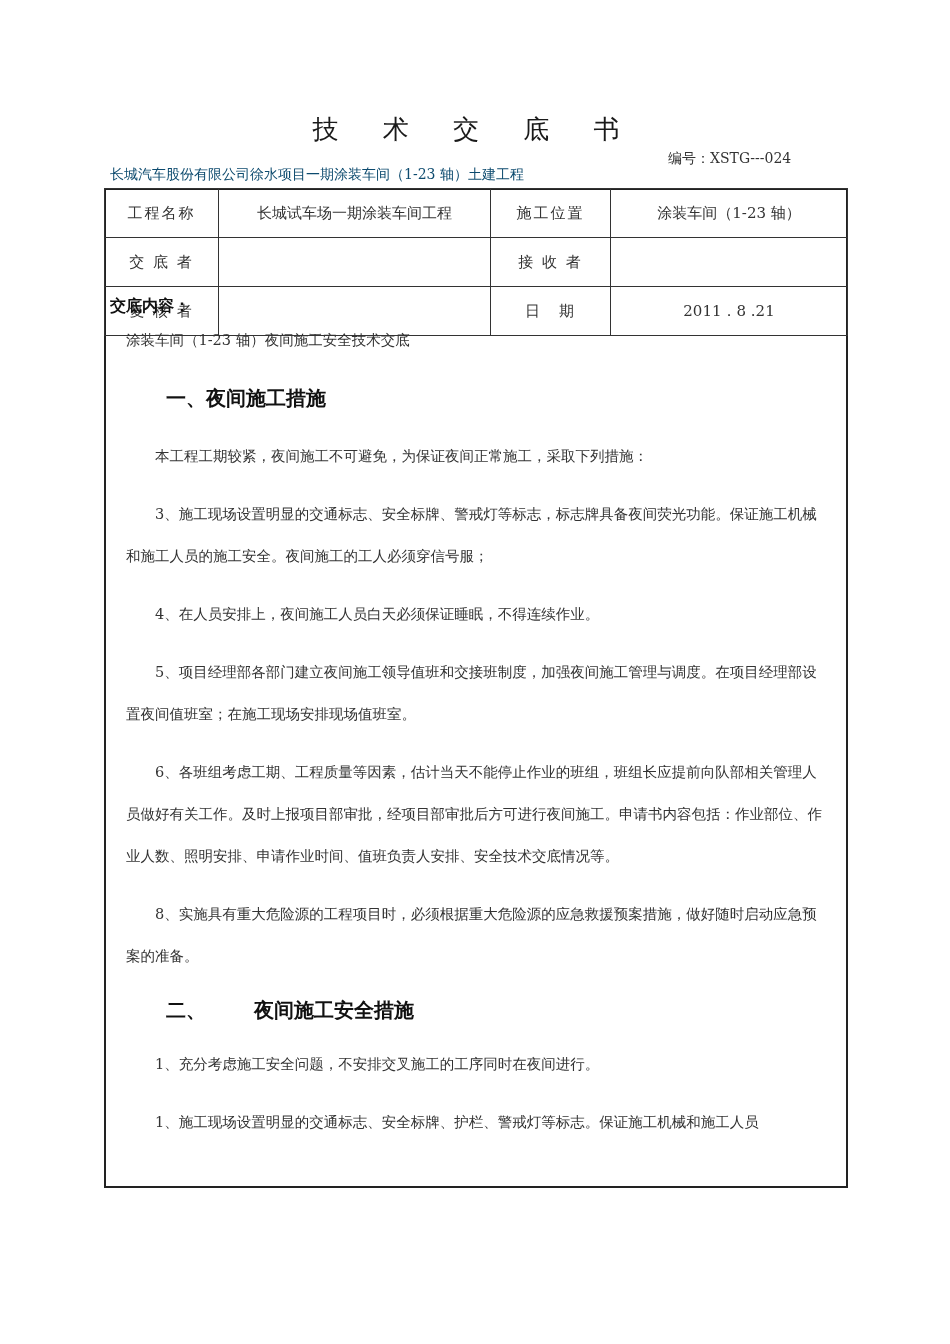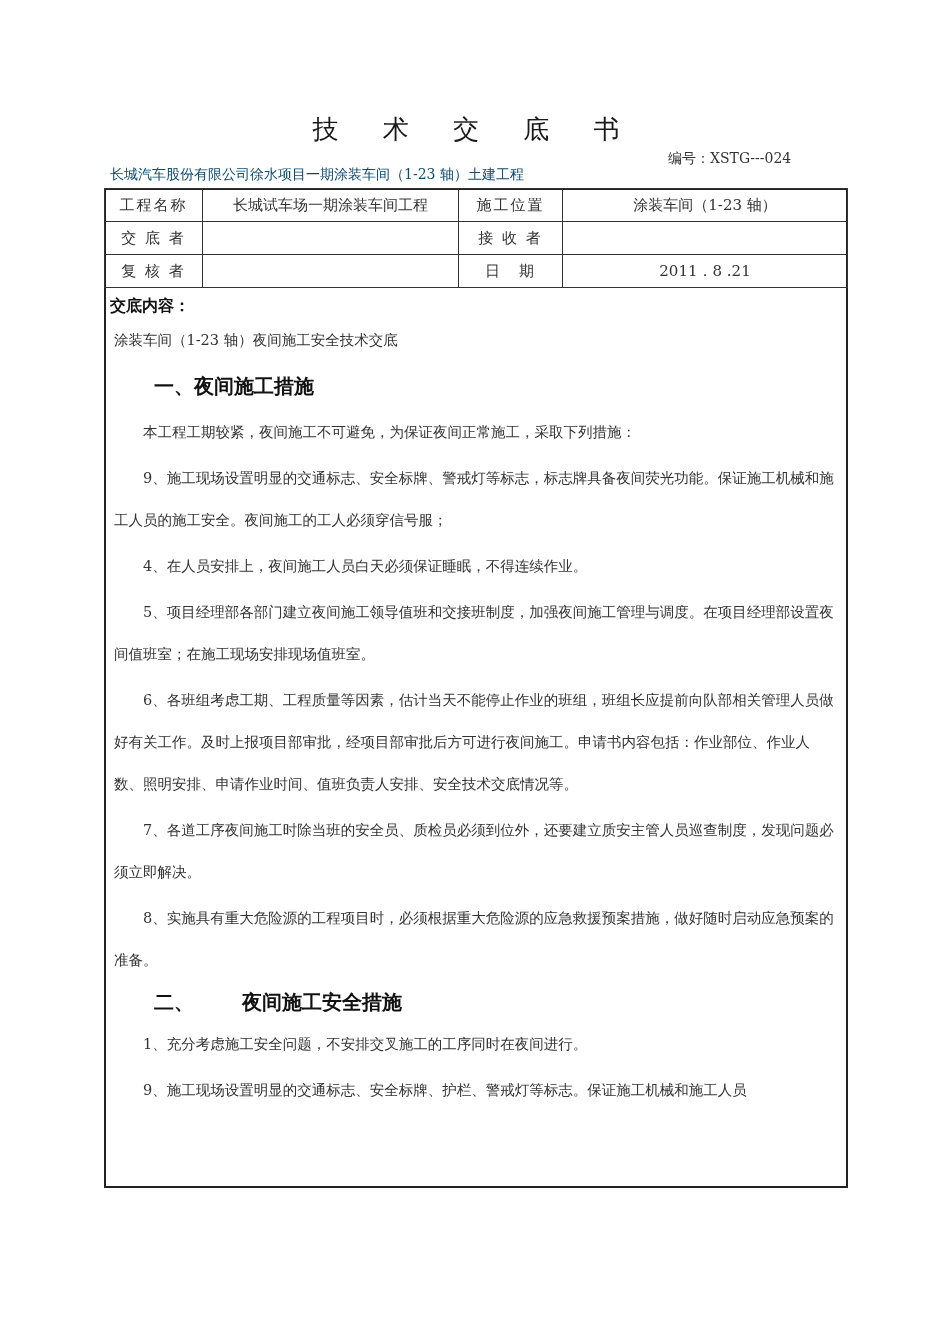--- a/index.html
+++ b/index.html
@@ -6,29 +6,29 @@
   body { width:950px; height:1344px; position:relative; overflow:hidden;
          font-family:"DejaVu Serif","Liberation Serif",serif; color:#2a2a2a; }
   .title { position:absolute; left:0; width:950px; top:112px; text-align:center;
            font-size:26px; letter-spacing:18px; color:#1a1a1a; font-weight:normal; }
   .subhead { position:absolute; top:166px; left:110px; font-size:14px; color:#0c4a6e; }
   .docno { position:absolute; top:150px; left:668px; font-size:14px; color:#333; }
   .frame { position:absolute; left:104px; top:188px; width:744px; height:1000px;
            border:2px solid #222; box-sizing:border-box; }
   table.info { position:absolute; left:104px; top:188px; width:744px; border-collapse:collapse;
                font-size:15px; color:#333; }
-  table.info td { border:1.5px solid #333; height:32px; text-align:center; padding:0; }
+  table.info td { border:1.5px solid #333; height:32px; text-align:center; padding:8px; }
   .c1 { width:97px; letter-spacing:2px; }
   .c2 { width:255px; }
   .c3 { width:103px; letter-spacing:2px; }
   .c4 { }
   .content { position:absolute; left:110px; top:292px; width:730px; font-size:14.5px; color:#333; }
   .content .lbl { font-weight:bold; font-size:16px; margin-top:4px; color:#111;
                   font-family:"DejaVu Sans","Liberation Sans",sans-serif; }
-  .content p { margin:4px; line-height:42px; }
+  .content p { margin:16px; line-height:42px; }
   .indent { text-indent:2em; }
   .sec { font-weight:bold; color:#111; font-family:"DejaVu Sans","Liberation Sans",sans-serif; font-size:20px; }
   .gap { display:inline-block; width:48px; }
 </style>
 </head>
 <body>
 
 <div class="title">技 术 交 底 书</div>
 <div class="subhead">长城汽车股份有限公司徐水项目一期涂装车间（1-23 轴）土建工程</div>
 <div class="docno">编号：XSTG---024</div>
@@ -56,24 +56,23 @@
     <td class="c4">2011．8 .21</td>
   </tr>
 </tbody>
   </table>
 
 <div class="content">
   <div class="lbl">交底内容：</div>
   <p style="margin-top:2px;">涂装车间（1-23 轴）夜间施工安全技术交底</p>
   <p class="indent sec">一、夜间施工措施</p>
   <p class="indent">本工程工期较紧，夜间施工不可避免，为保证夜间正常施工，采取下列措施：</p>
-  <p class="indent">9、施工现场设置明显的交通标志、安全标牌、警戒灯等标志，标志牌具备夜间荧光功能。保证施工机械和施工人员的施工安全。夜间施工的工人必须穿信号服；</p>
+  <p class="indent">3、施工现场设置明显的交通标志、安全标牌、警戒灯等标志，标志牌具备夜间荧光功能。保证施工机械和施工人员的施工安全。夜间施工的工人必须穿信号服；</p>
   <p class="indent">4、在人员安排上，夜间施工人员白天必须保证睡眠，不得连续作业。</p>
   <p class="indent">5、项目经理部各部门建立夜间施工领导值班和交接班制度，加强夜间施工管理与调度。在项目经理部设置夜间值班室；在施工现场安排现场值班室。</p>
   <p class="indent">6、各班组考虑工期、工程质量等因素，估计当天不能停止作业的班组，班组长应提前向队部相关管理人员做好有关工作。及时上报项目部审批，经项目部审批后方可进行夜间施工。申请书内容包括：作业部位、作业人数、照明安排、申请作业时间、值班负责人安排、安全技术交底情况等。</p>
-  <p class="indent">7、各道工序夜间施工时除当班的安全员、质检员必须到位外，还要建立质安主管人员巡查制度，发现问题必须立即解决。</p>
   <p class="indent">8、实施具有重大危险源的工程项目时，必须根据重大危险源的应急救援预案措施，做好随时启动应急预案的准备。</p>
   <p class="indent sec" style="line-height:34px;">
     <span>二、</span><span class="gap"></span><span>夜间施工安全措施</span>
   </p>
   <p class="indent">1、充分考虑施工安全问题，不安排交叉施工的工序同时在夜间进行。</p>
-  <p class="indent" style="white-space:nowrap;overflow:hidden;">9、施工现场设置明显的交通标志、安全标牌、护栏、警戒灯等标志。保证施工机械和施工人员</p>
+  <p class="indent" style="white-space:nowrap;overflow:hidden;">1、施工现场设置明显的交通标志、安全标牌、护栏、警戒灯等标志。保证施工机械和施工人员</p>
 </div>
 
 </body></html>

